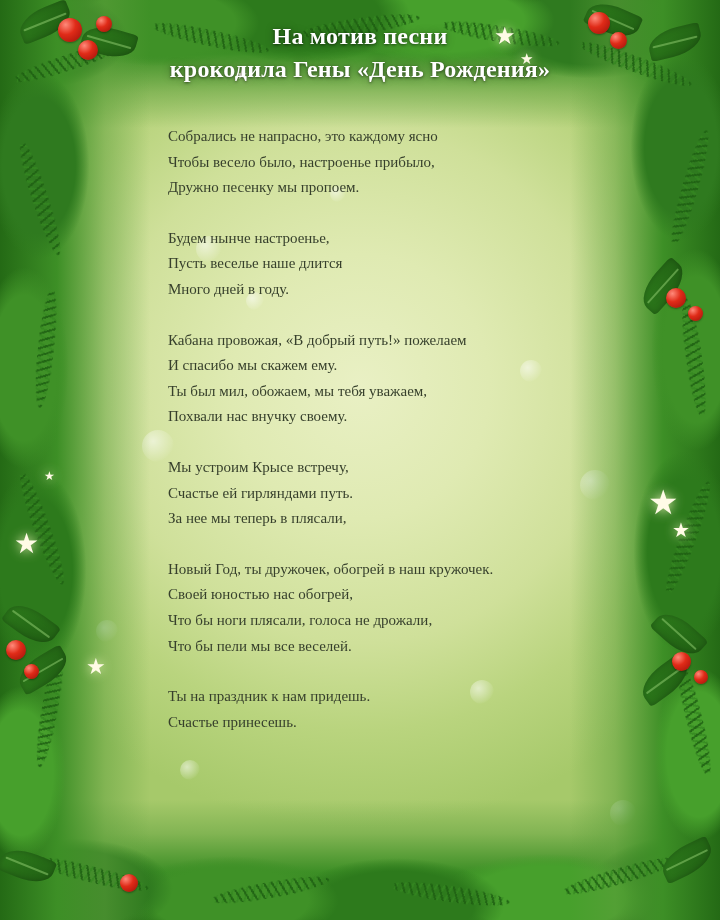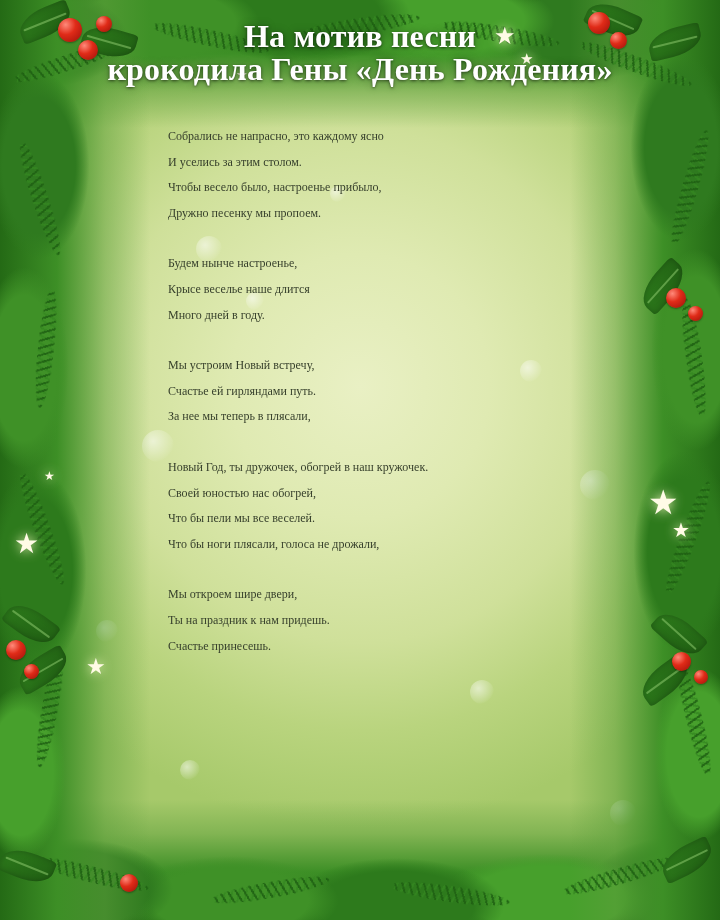--- a/index.html
+++ b/index.html
@@ -140,35 +140,35 @@
 
   .title {
     position: absolute;
     top: 20px;
     left: 0;
     width: 720px;
     text-align: center;
     color: #ffffff;
     font-family: "Liberation Serif", serif;
     font-weight: bold;
-    font-size: 32px;
+    font-size: 24px;
     line-height: 33px;
     text-shadow: 0 1px 3px rgba(0,0,0,0.55), 0 0 10px rgba(0,0,0,0.3);
     letter-spacing: 0.2px;
   }
   .title .tline { display: block; }
 
   .lyrics {
     position: absolute;
     top: 124px;
     left: 168px;
     width: 430px;
     color: #37402c;
     font-family: "Liberation Serif", serif;
-    font-size: 12px;
+    font-size: 15px;
     line-height: 25.6px;
   }
   .verse {
     margin-bottom: 25px;
   }
   .verse:last-child { margin-bottom: 0; }
   .line { display: block; white-space: pre-wrap; }
 </style>
 </head>
 <body>
@@ -249,46 +249,50 @@
 
     <div class="title">
       <span class="tline">На мотив песни</span>
       <span class="tline">крокодила Гены «День Рождения»</span>
     </div>
 
     <div class="lyrics">
 
       <div class="verse">
         <span class="line">Собрались не напрасно, это каждому ясно</span>
-        <span class="line">И уселись за этим столом.</span>
         <span class="line">Чтобы весело было, настроенье прибыло,</span>
         <span class="line">Дружно песенку мы пропоем.</span>
       </div>
 
       <div class="verse">
         <span class="line">Будем нынче настроенье,</span>
-        <span class="line">Крысе веселье наше длится</span>
+        <span class="line">Пусть веселье наше длится</span>
         <span class="line">Много дней в году.</span>
       </div>
 
-
-      <div class="verse">
-        <span class="line">Мы устроим Новый встречу,</span>
+      <div class="verse">
+        <span class="line">Кабана провожая, «В добрый путь!» пожелаем</span>
+        <span class="line">И спасибо мы скажем ему.</span>
+        <span class="line">Ты был мил, обожаем, мы тебя уважаем,</span>
+        <span class="line">Похвали нас внучку своему.</span>
+      </div>
+
+      <div class="verse">
+        <span class="line">Мы устроим Крысе встречу,</span>
         <span class="line">Счастье ей гирляндами путь.</span>
         <span class="line">За нее мы теперь в плясали,</span>
       </div>
 
       <div class="verse">
         <span class="line">Новый Год, ты дружочек, обогрей в наш кружочек.</span>
         <span class="line">Своей юностью нас обогрей,</span>
+        <span class="line">Что бы ноги плясали, голоса не дрожали,</span>
         <span class="line">Что бы пели мы все веселей.</span>
-        <span class="line">Что бы ноги плясали, голоса не дрожали,</span>
-      </div>
-
-      <div class="verse">
-        <span class="line">Мы откроем шире двери,</span>
+      </div>
+
+      <div class="verse">
         <span class="line">Ты на праздник к нам придешь.</span>
         <span class="line">Счастье принесешь.</span>
       </div>
 
     </div>
   </div>
 </div>
 
 </body></html>

